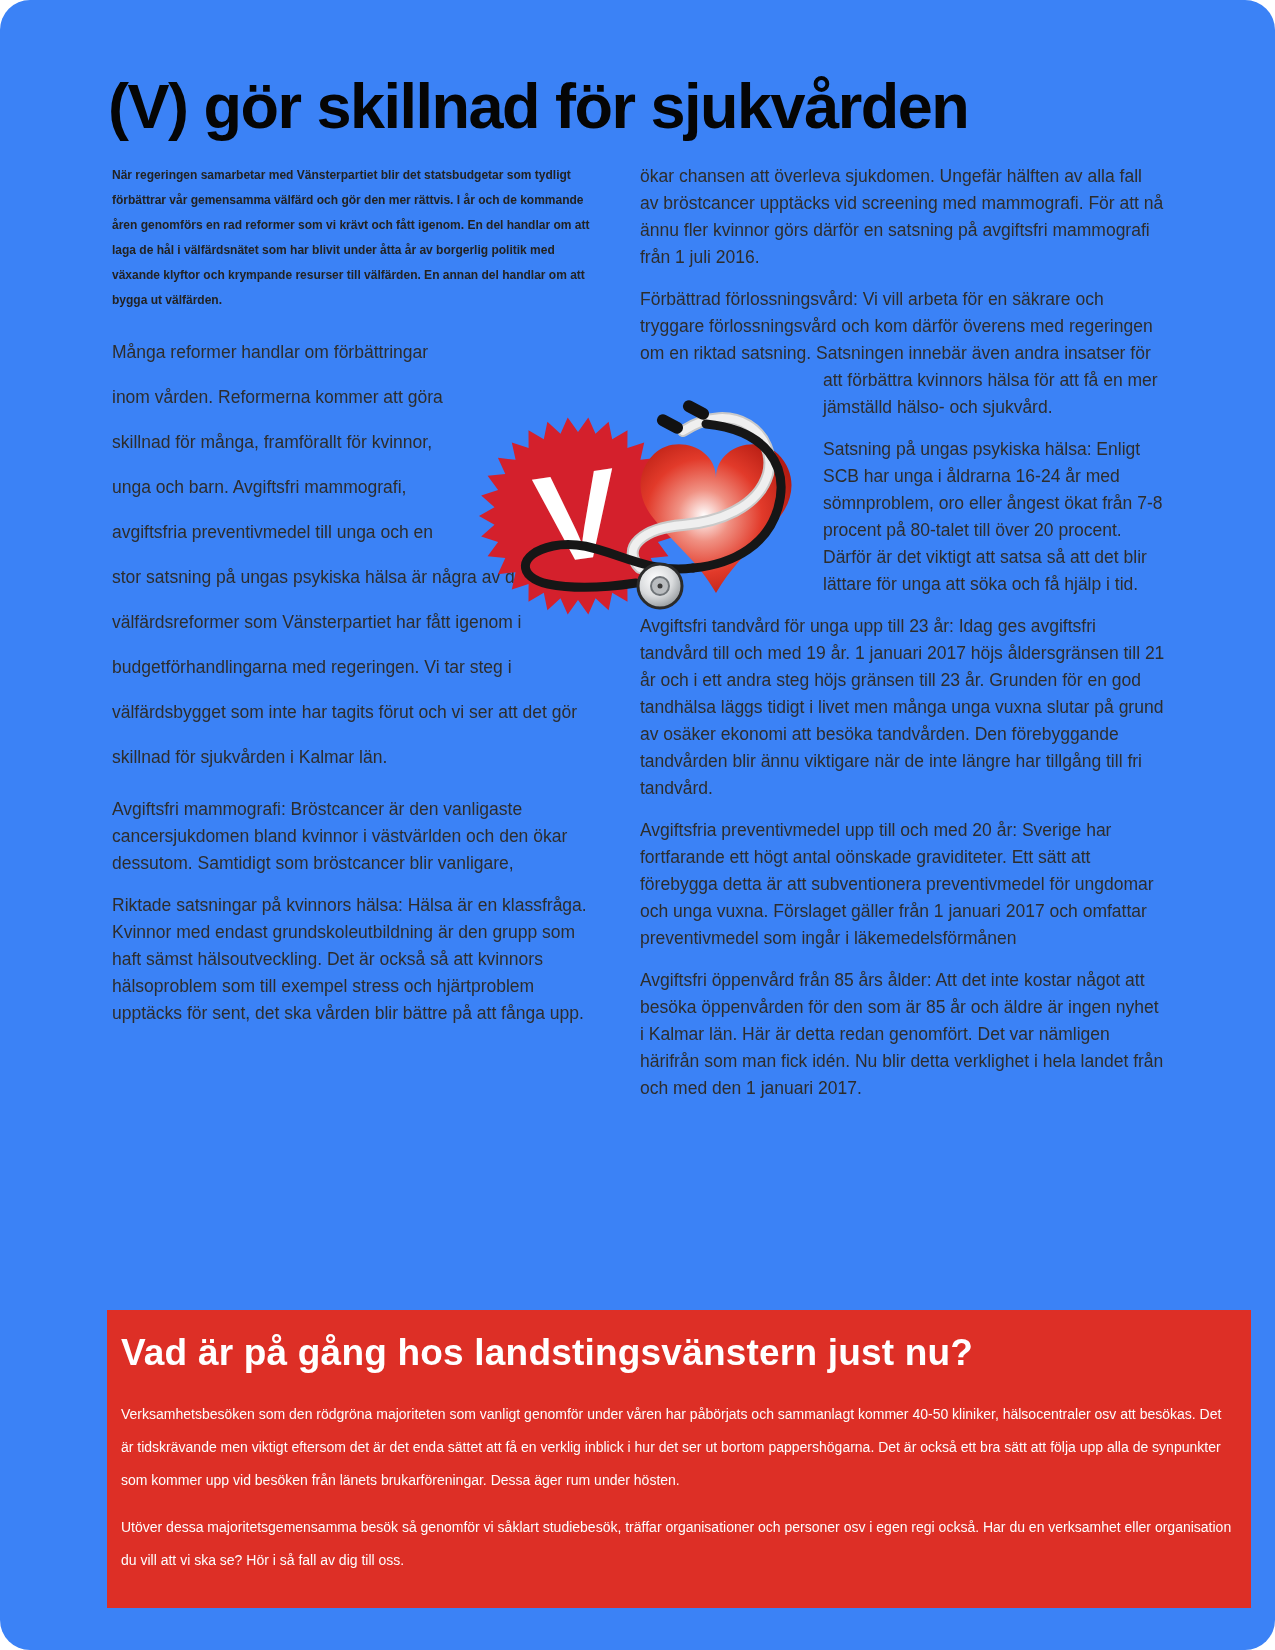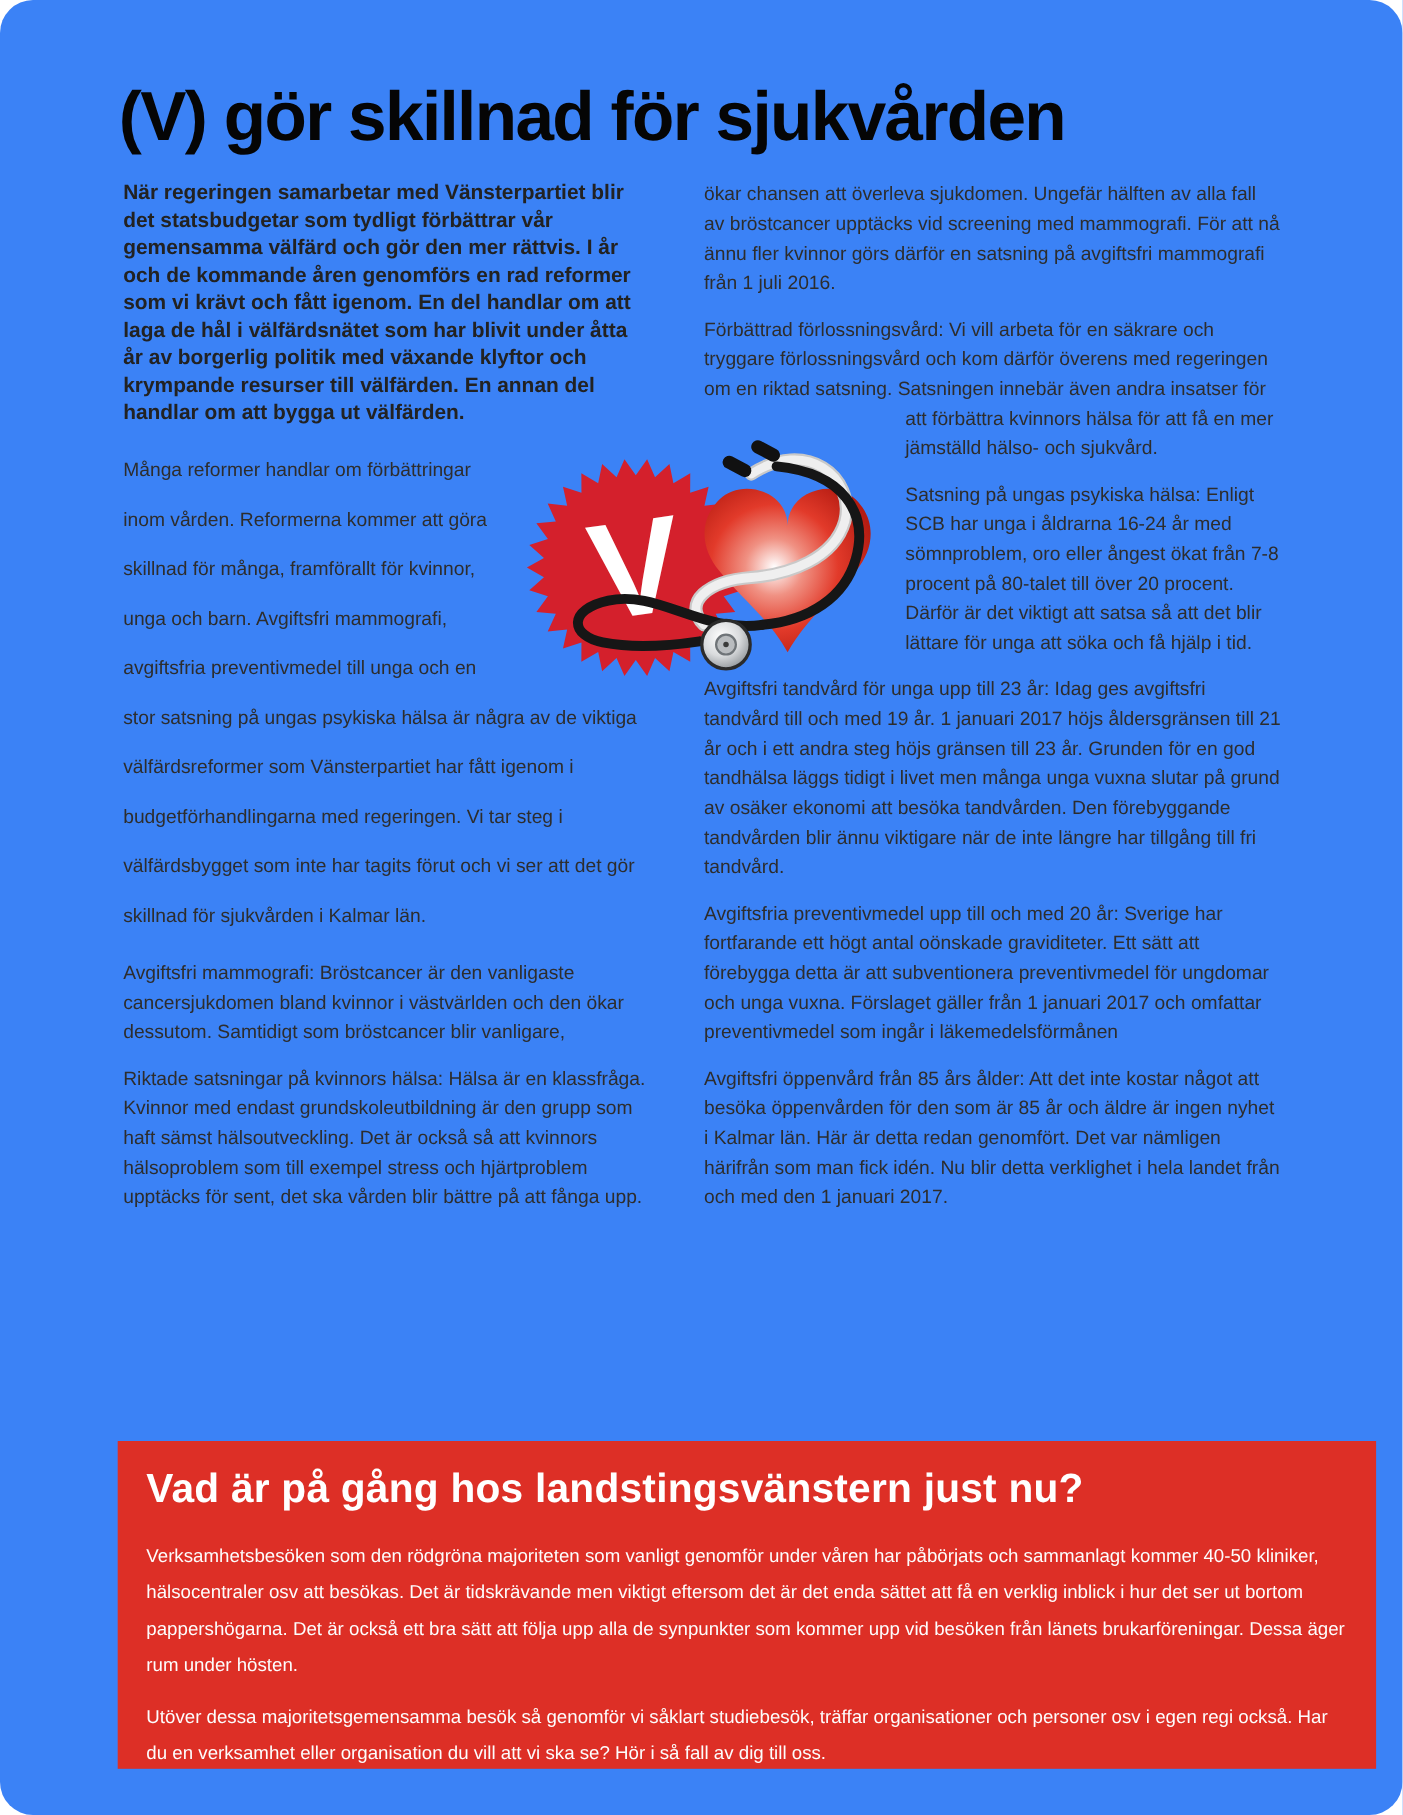--- a/index.html
+++ b/index.html
@@ -5,30 +5,30 @@
   html,body{margin:0;padding:0;background:#ffffff;}
   .page{position:relative;width:1275px;height:1650px;background:#3b82f6;overflow:hidden;
         font-family:"Liberation Sans","DejaVu Sans",sans-serif;color:#2d2d2d;border-radius:30px;}
   h1.title{position:absolute;top:70px;left:108px;margin:0;font-size:63px;font-weight:bold;
         letter-spacing:-1.5px;color:#050505;white-space:nowrap;}
   .cols{position:absolute;top:163px;left:112px;width:1053px;display:flex;gap:48px;}
   .col{font-size:17.5px;line-height:27px;}
   .col-left{width:480px;}
   .col-right{width:525px;}
   .col p{margin:0 0 15px 0;}
-  p.intro{font-weight:bold;font-size:19px;line-height:25px;color:#222;margin-bottom:17px;}
+  p.intro{font-weight:bold;font-size:12px;line-height:25px;color:#222;margin-bottom:17px;}
   p.wrap-par{line-height:45px;margin-bottom:16px;}
   .spacer-r{float:right;width:145px;height:218px;}
   .spacer-l{float:left;width:183px;height:240px;}
   p.byline{margin-top:18px;}
   .hero{position:absolute;left:478px;top:396px;width:315px;height:222px;}
   .banner{position:absolute;left:107px;top:1310px;width:1144px;height:298px;
-        box-sizing:border-box;padding:16px 26px;background:#dd2f26;}
+        box-sizing:border-box;padding:16px 14px;background:#dd2f26;}
   .banner h2{margin:6px 0 24px 0;font-size:37px;font-weight:bold;color:#fff;letter-spacing:.2px;white-space:nowrap;}
-  .banner p{margin:0 0 14px 0;font-size:17px;line-height:33px;color:#fdfdfd;}
+  .banner p{margin:0 0 14px 0;font-size:14px;line-height:33px;color:#fdfdfd;}
 </style>
 </head>
 <body>
 
 <div class="page">
 
   <h1 class="title">(V) gör skillnad för sjukvården</h1>
 
   <div class="cols">
     <div class="col col-left">

